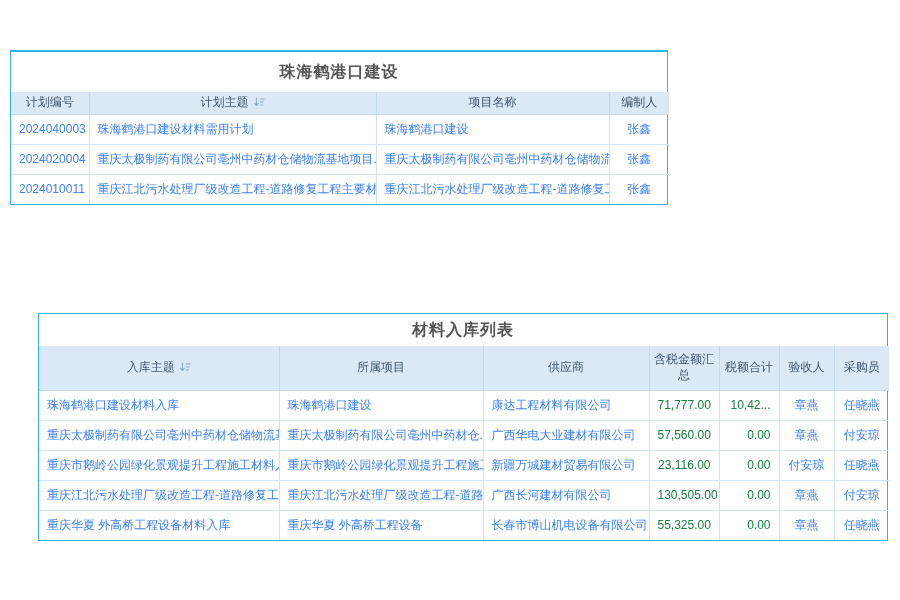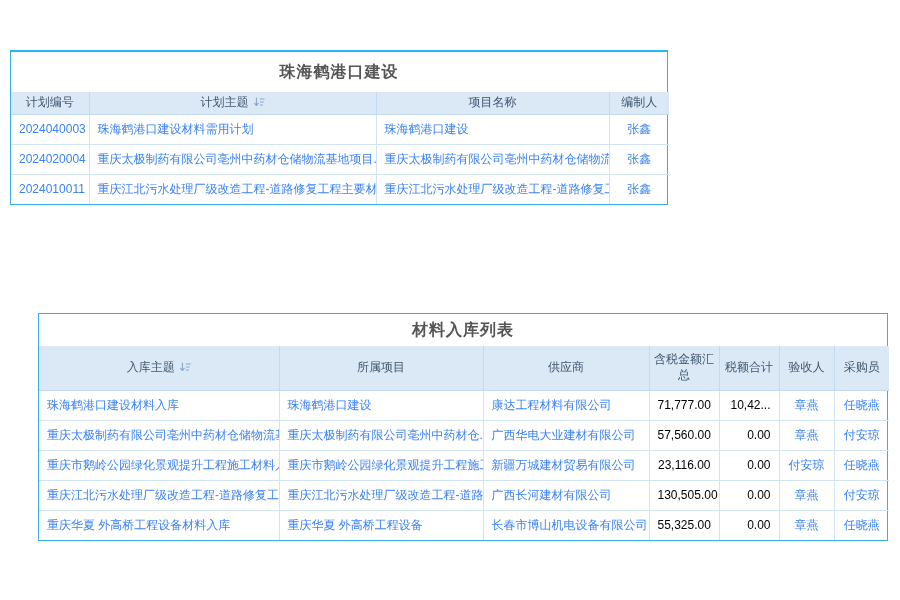--- a/index.html
+++ b/index.html
@@ -29,21 +29,21 @@
   th{
     background:#dbe9f7;color:#3f566d;font-weight:normal;
     border-color:#c3d9ee;text-align:center;
   }
   .card1 th{height:22px;}
   .card2 th{height:44px;white-space:normal;padding:0 4px;line-height:1.3;}
   td{height:30px;color:#3a99e8;}
   .al{text-align:left;}
   .ac{text-align:center;}
   .ar{text-align:right;}
-  .num{color:#000000;}
+  .num{color:#15803d;}
   .sort-icon{margin-left:4px;vertical-align:-2px;}
   a.link{color:#3b82f6;text-decoration:none;cursor:pointer;}
 </style>
 </head>
 <body>
 
 <div class="card card1">
   <div class="card-title">珠海鹤港口建设</div>
   <table>
     <colgroup>

